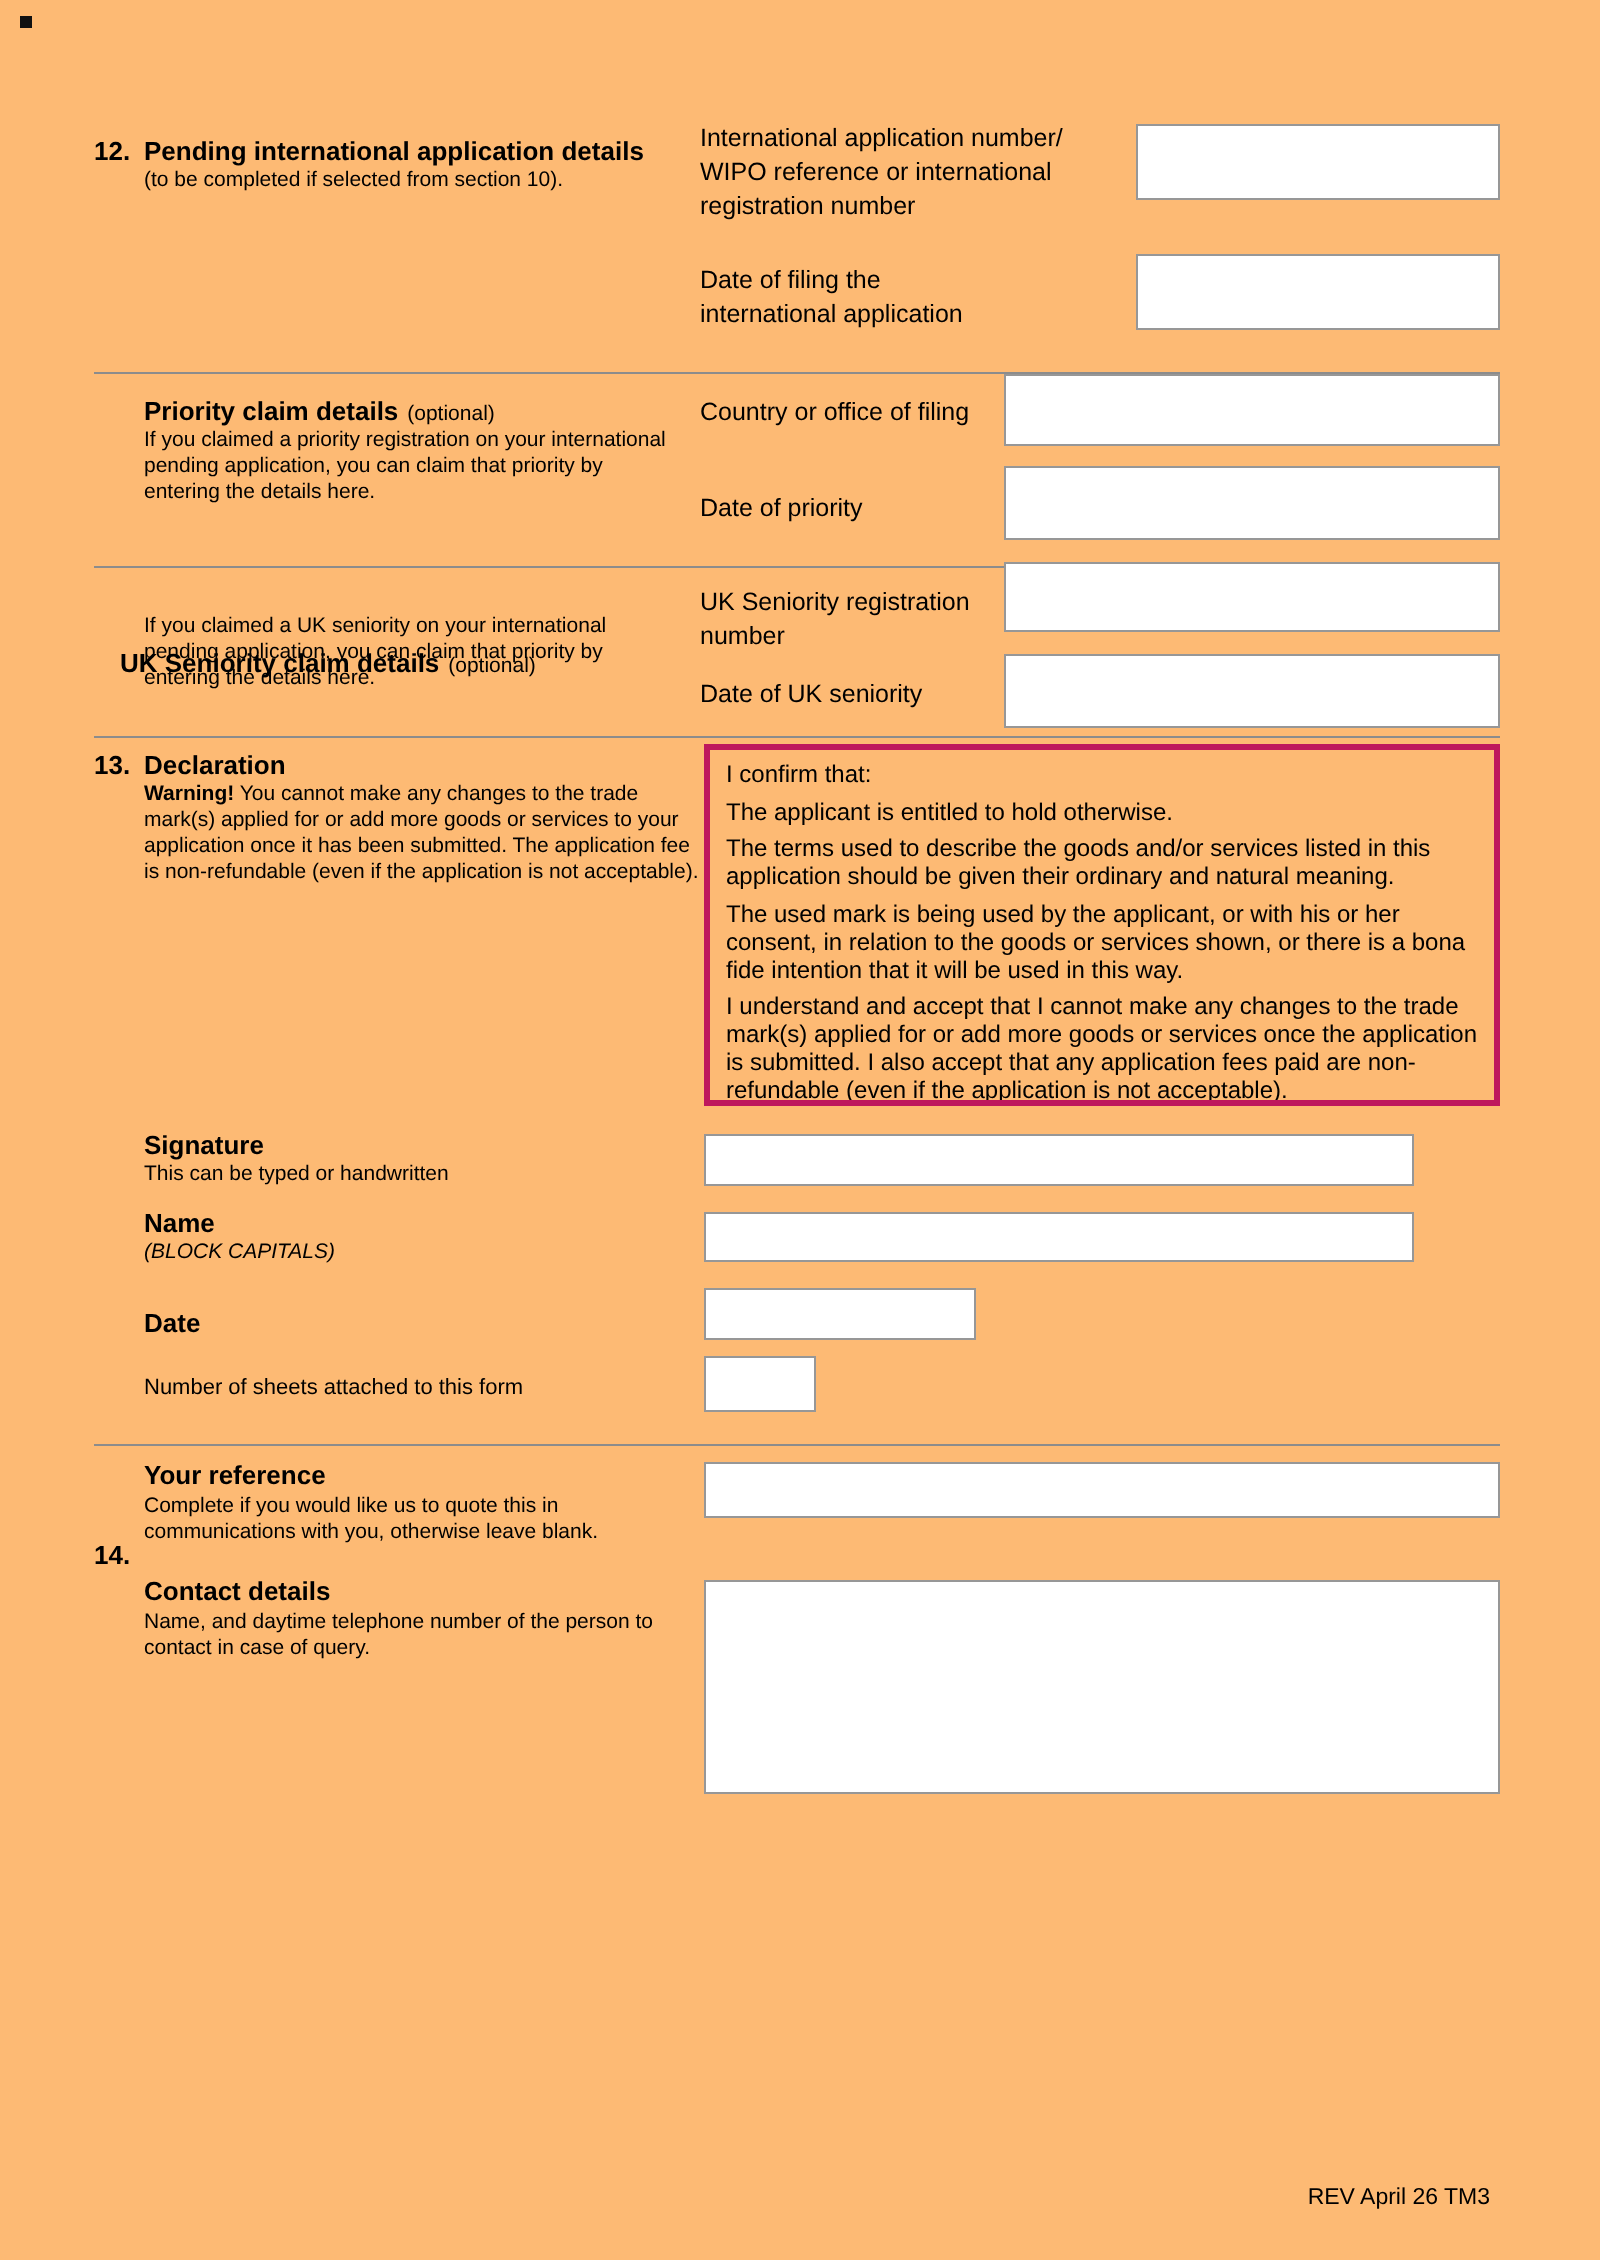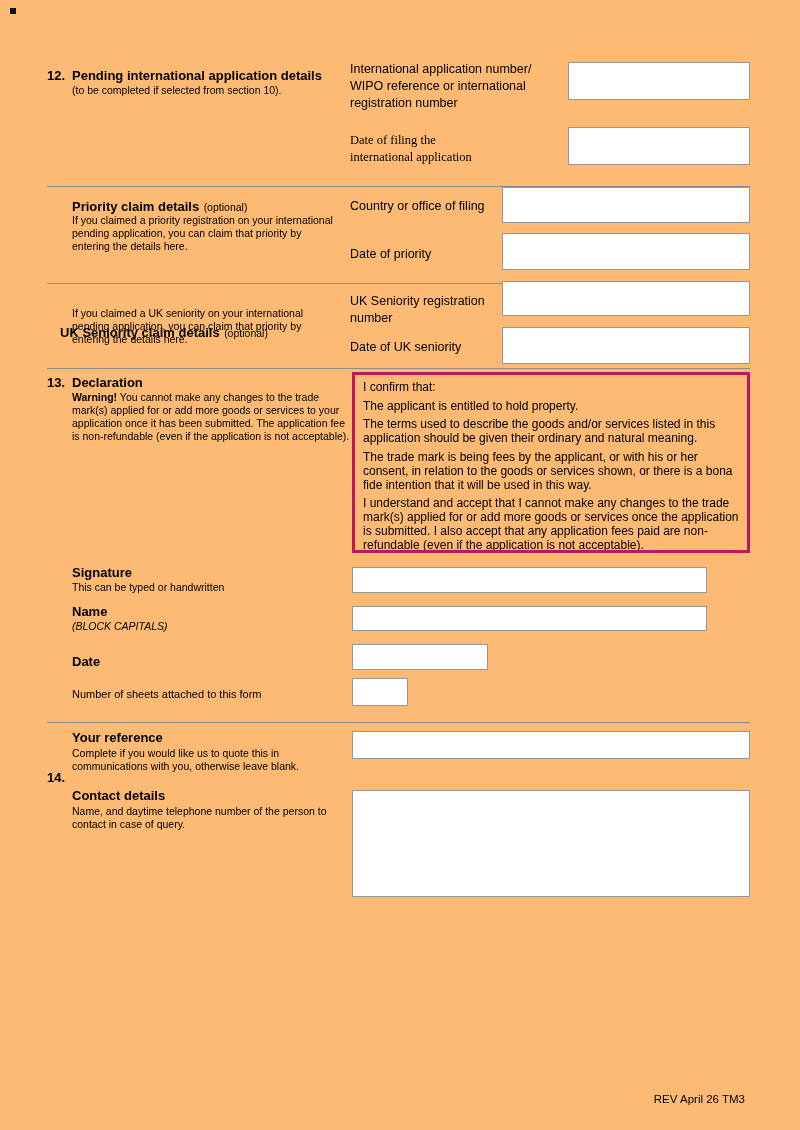--- a/index.html
+++ b/index.html
@@ -40,21 +40,21 @@
 
   <div class="abs corner-mark" style="left:10px; top:8px;"></div>
 
   <span class="abs t13 b" style="left:47px; top:68px;">12.</span>
   <span class="abs t13 b" style="left:72px; top:68px;">Pending international application details</span>
   <span class="abs small" style="left:72px; top:84px;">(to be completed if selected from section 10).</span>
 
   <div class="abs label" style="left:350px; top:61px; width:212px;">International application number/ WIPO reference or international registration number</div>
   <div class="abs box" style="left:568px; top:62px; width:182px; height:38px;"></div>
 
-  <div class="abs label" style="left:350px; top:132px; width:152px;font-family:Liberation Serif, serif;">Date of filing the international application</div>
+  <div class="abs label" style="left:350px; top:132px; width:152px;">Date of filing the international application</div>
   <div class="abs box" style="left:568px; top:127px; width:182px; height:38px;"></div>
 
   <div class="hr" style="top:186px;"></div>
 
   <div class="abs" style="left:72px; top:197px;">
     <span class="t13 b">Priority claim details</span>
     <span class="opt">(optional)</span>
   </div>
   <div class="abs small" style="left:72px; top:214px; width:262px;">If you claimed a priority registration on your international pending application, you can claim that priority by entering the details here.</div>
 
@@ -83,23 +83,23 @@
   <span class="abs t13 b" style="left:47px; top:375px;">13.</span>
   <span class="abs t13 b" style="left:72px; top:375px;">Declaration</span>
 
   <div class="abs small" style="left:72px; top:391px; width:278px;">
     <span class="b">Warning!</span>
     <span>You cannot make any changes to the trade mark(s) applied for or add more goods or services to your application once it has been submitted. The application fee is non-refundable (even if the application is not acceptable).</span>
   </div>
 
   <div class="abs decl-box" style="left:352px; top:372px; width:398px; height:181px;">
     <p>I confirm that:</p>
-    <p>The applicant is entitled to hold property.</p>
+    <p>The applicant is entitled to hold otherwise.</p>
     <p>The terms used to describe the goods and/or services listed in this application should be given their ordinary and natural meaning.</p>
-    <p>The trade mark is being fees by the applicant, or with his or her consent, in relation to the goods or services shown, or there is a bona fide intention that it will be used in this way.</p>
+    <p>The used mark is being used by the applicant, or with his or her consent, in relation to the goods or services shown, or there is a bona fide intention that it will be used in this way.</p>
     <p>I understand and accept that I cannot make any changes to the trade mark(s) applied for or add more goods or services once the application is submitted. I also accept that any application fees paid are non-refundable (even if the application is not acceptable).</p>
   </div>
 
   <span class="abs t13 b" style="left:72px; top:565px;">Signature</span>
   <span class="abs small" style="left:72px; top:581px;">This can be typed or handwritten</span>
   <div class="abs box" style="left:352px; top:567px; width:355px; height:26px;"></div>
 
   <span class="abs t13 b" style="left:72px; top:604px;">Name</span>
   <span class="abs small italic" style="left:72px; top:620px;">(BLOCK CAPITALS)</span>
   <div class="abs box" style="left:352px; top:606px; width:355px; height:25px;"></div>

